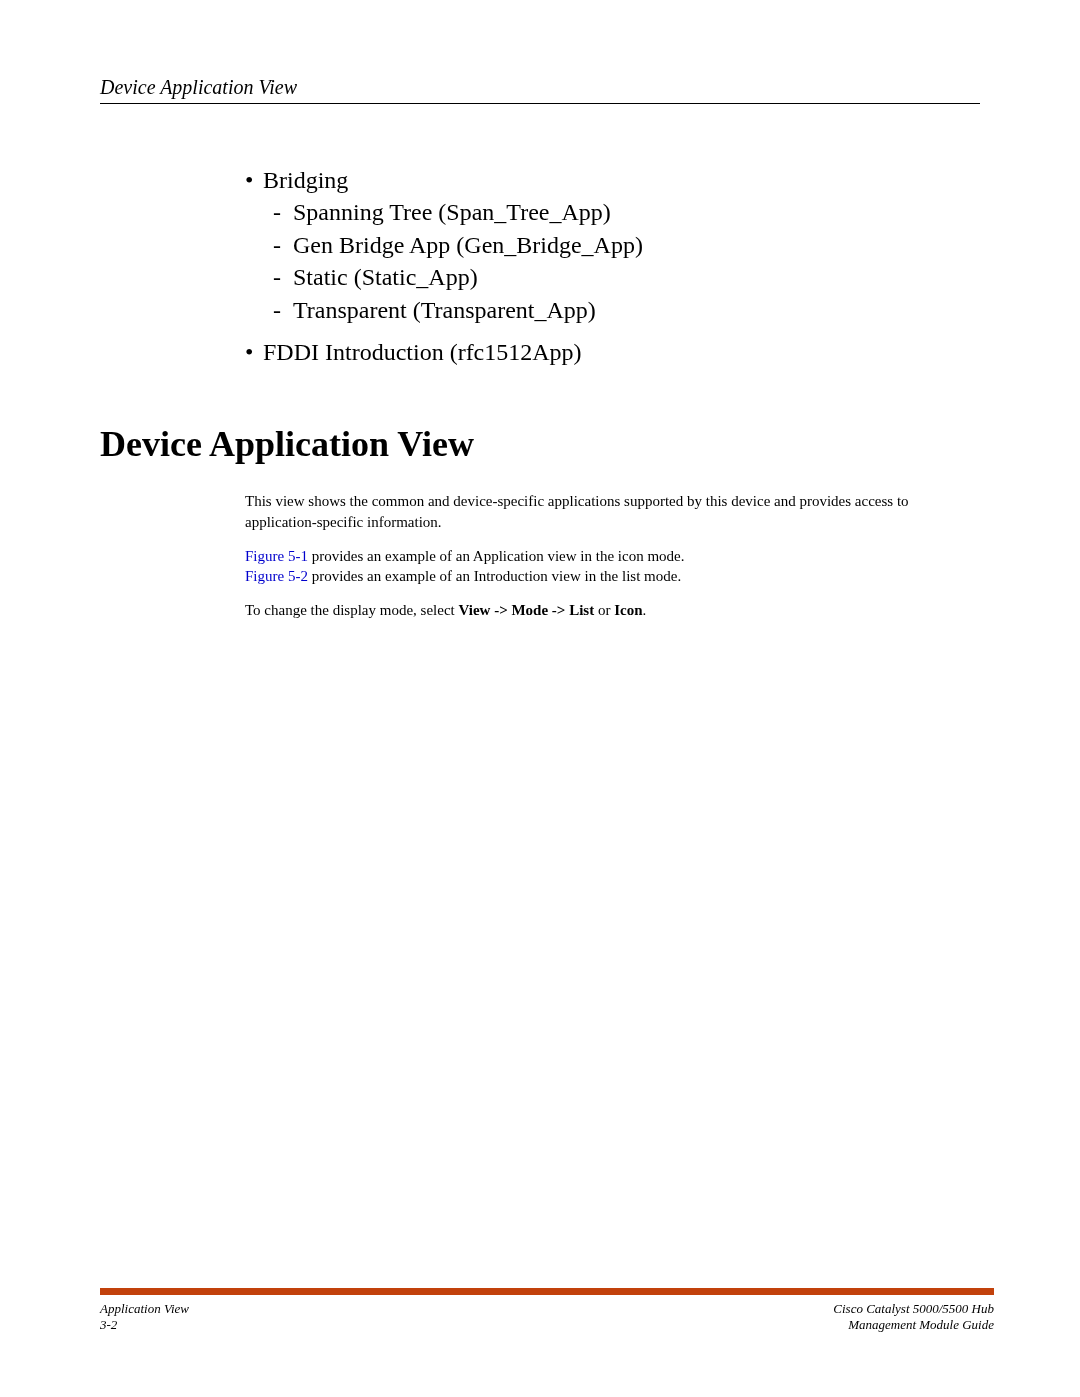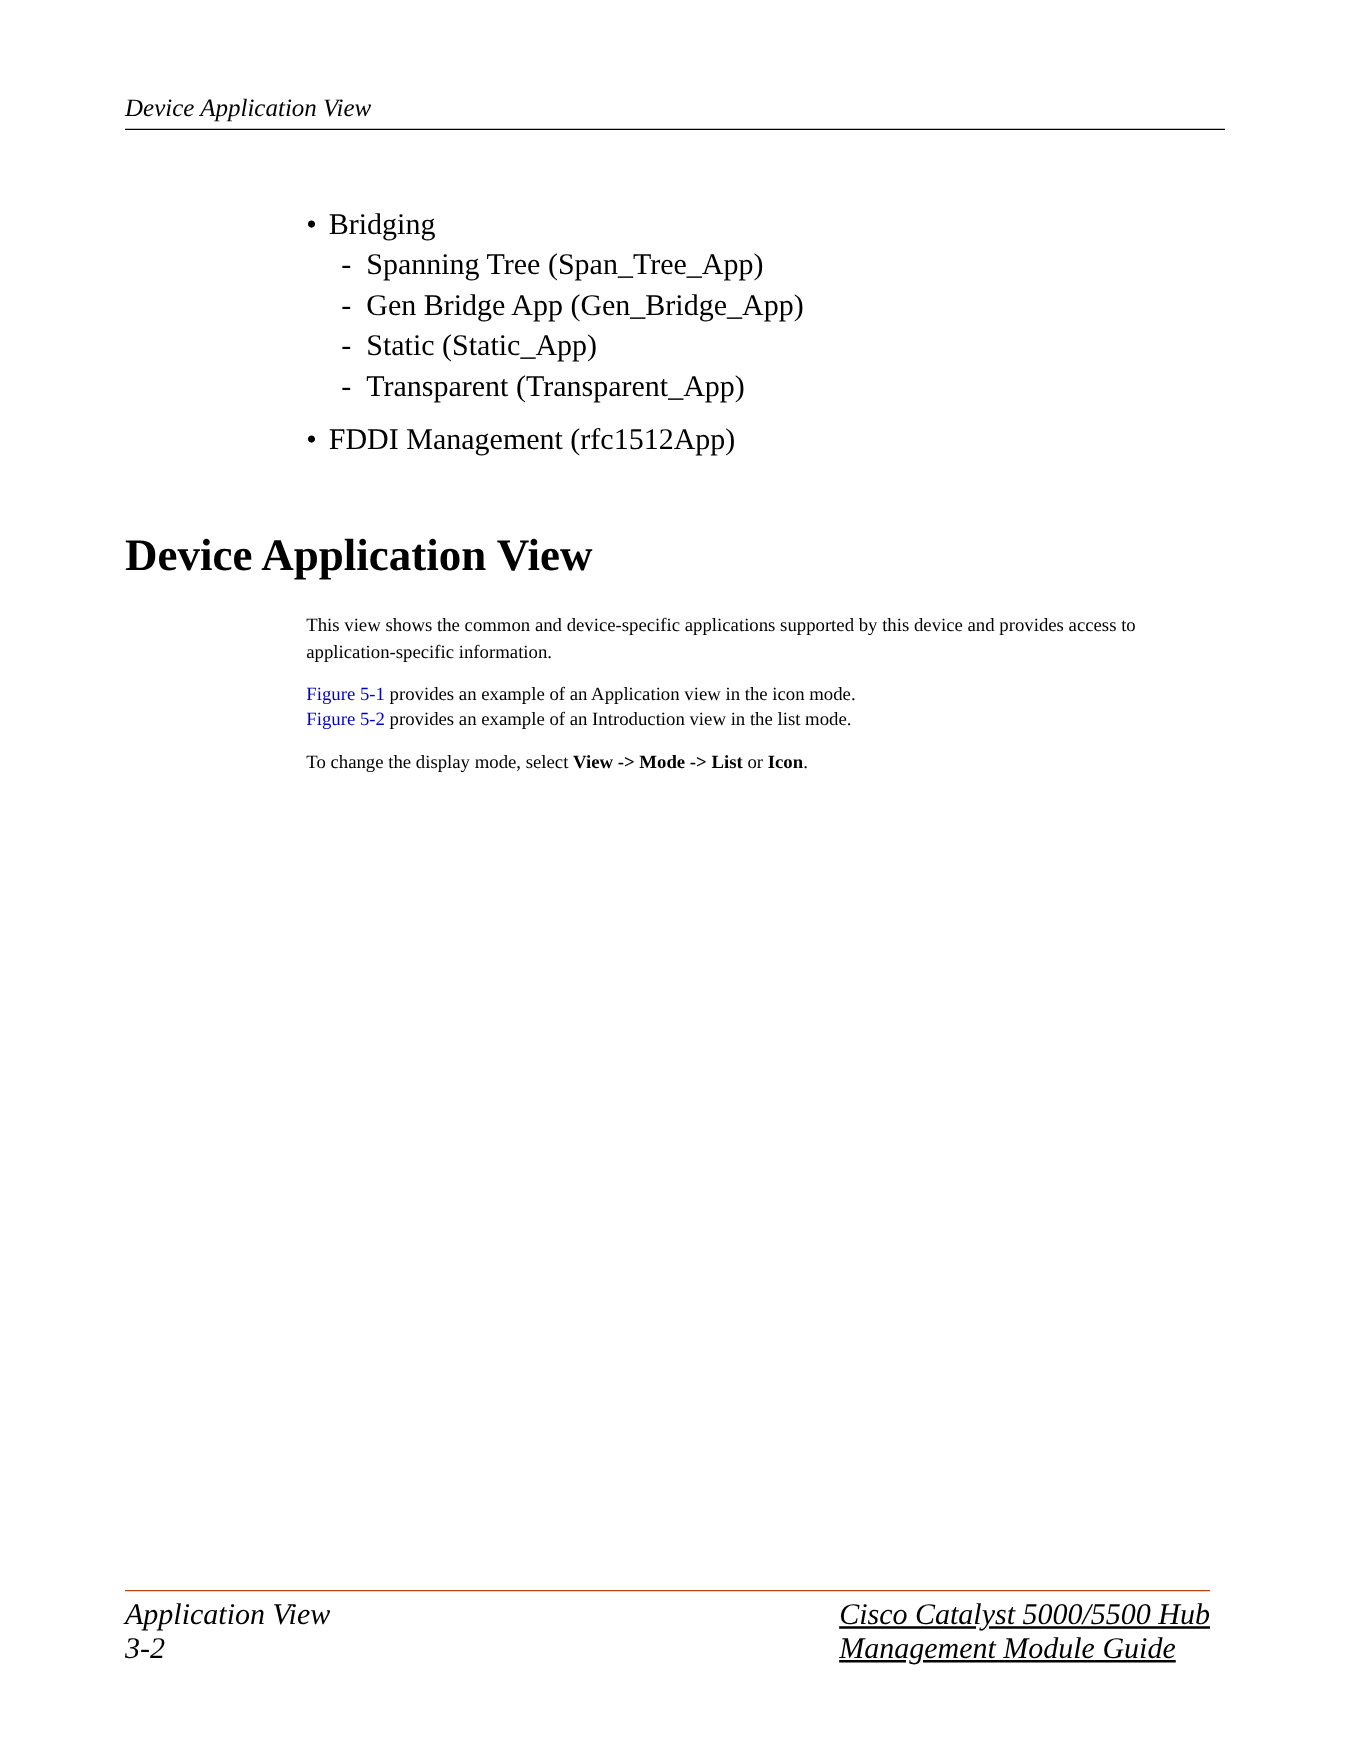--- a/index.html
+++ b/index.html
@@ -74,37 +74,37 @@
   }
   .link-plain {
     color: #0000cc;
   }
   .bold {
     font-weight: bold;
   }
   .footer {
     position: absolute;
     left: 100px;
-    right: 112px;
+    right: 86px;
     bottom: 64px;
-    border-top: 1px solid #c2410c;
+    border-top: 7px solid #c2410c;
     padding-top: 6px;
-    font-size: 24px;
+    font-size: 13px;
   }
   .footer-row {
     display: flex;
     justify-content: space-between;
   }
   .footer-left {
     font-style: italic;
     text-align: left;
   }
   .footer-right {
     font-style: italic;
-    text-decoration: underline;
+    text-align: right;
   }
 </style>
 </head>
 <body>
 
 <div class="page">
 
   <div class="header">
     <span class="header-text">Device Application View</span>
   </div>
@@ -114,21 +114,21 @@
     <div class="bullet-list">
       <div class="bullet-item">
         <span class="bullet">•</span><span>Bridging</span>
       </div>
       <div class="sub-item">-&nbsp;&nbsp;<span>Spanning Tree (Span_Tree_App)</span></div>
       <div class="sub-item">-&nbsp;&nbsp;<span>Gen Bridge App (Gen_Bridge_App)</span></div>
       <div class="sub-item">-&nbsp;&nbsp;<span>Static (Static_App)</span></div>
       <div class="sub-item">-&nbsp;&nbsp;<span>Transparent (Transparent_App)</span></div>
 
       <div class="bullet-item second-bullet">
-        <span class="bullet">•</span><span>FDDI Management (rfc1512App)</span>
+        <span class="bullet">•</span><span>FDDI Introduction (rfc1512App)</span>
       </div>
     </div>
 
     <div class="section-heading">Device Application View</div>
 
     <div class="body-block">
       <div class="para">This view shows the common and device-specific applications supported by this device and provides access to application-specific information.</div>
 
 
       <div class="para">

